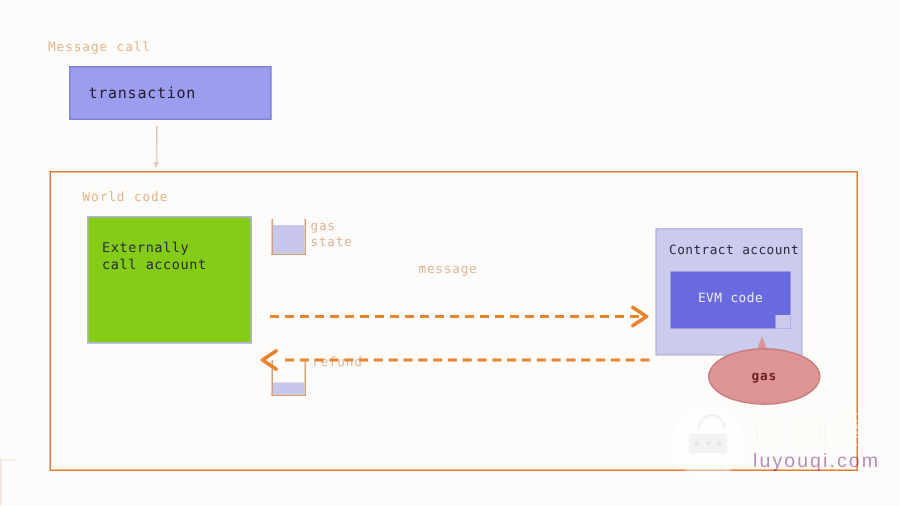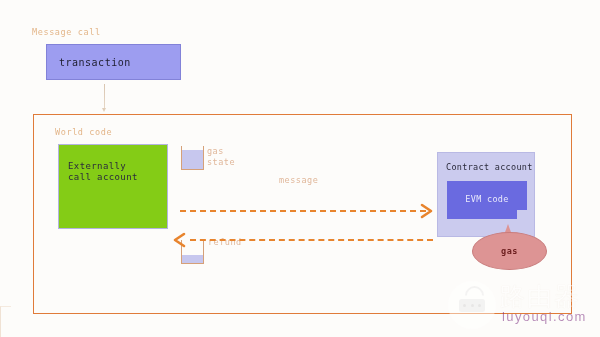--- a/index.html
+++ b/index.html
@@ -148,21 +148,21 @@
     color:#6e2020;font-size:8.5px;font-weight:bold;letter-spacing:.5px;
   }
   #gas-pointer{
     left:504px;top:224px;width:0;height:0;
     border-left:4px solid transparent;
     border-right:4px solid transparent;
     border-bottom:11px solid #dd9494;
   }
 
   
-  #watermark{left:448px;top:279px;width:152px;height:58px;opacity:.5;}
+  #watermark{left:448px;top:269px;width:152px;height:58px;opacity:.5;}
   #wm-circle{
     position:absolute;left:0;top:2px;width:48px;height:48px;
     border-radius:50%;background:rgba(255,255,255,.86);
   }
   #wm-router{
     position:absolute;left:11px;top:20px;width:26px;height:13px;
     border-radius:2.5px;background:#ebebeb;
   }
   #wm-dots{
     position:absolute;left:15px;top:25px;width:18px;height:3px;

